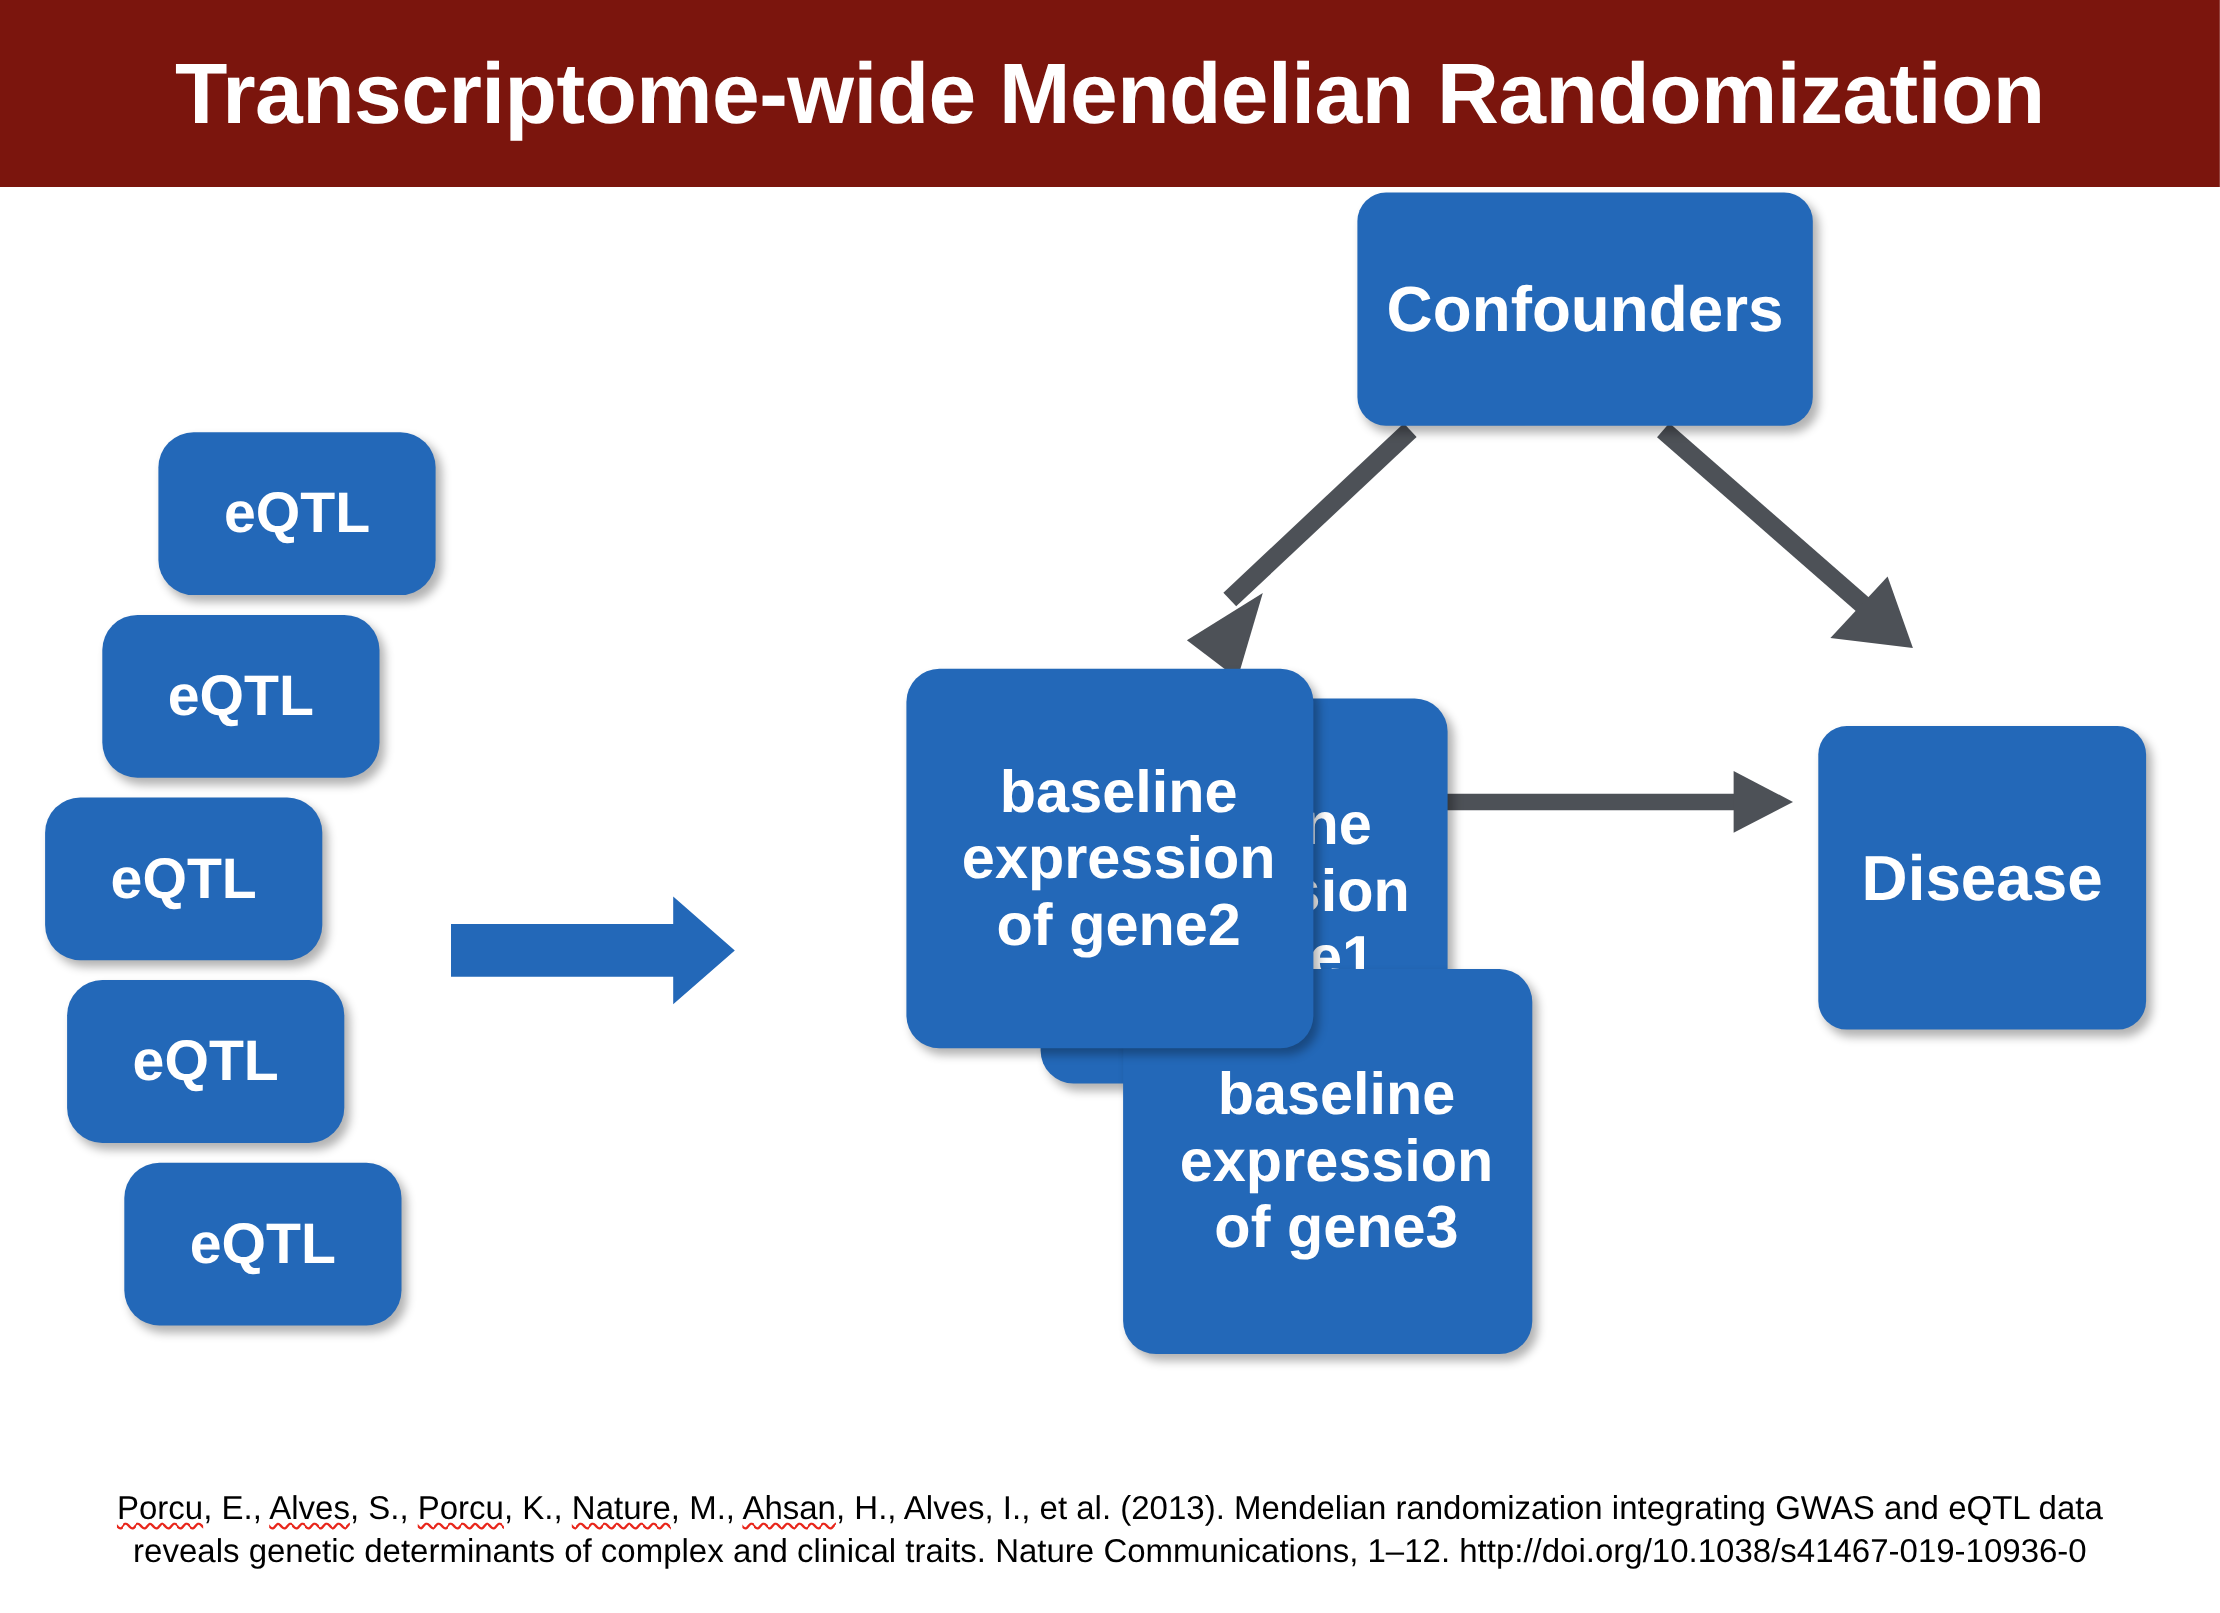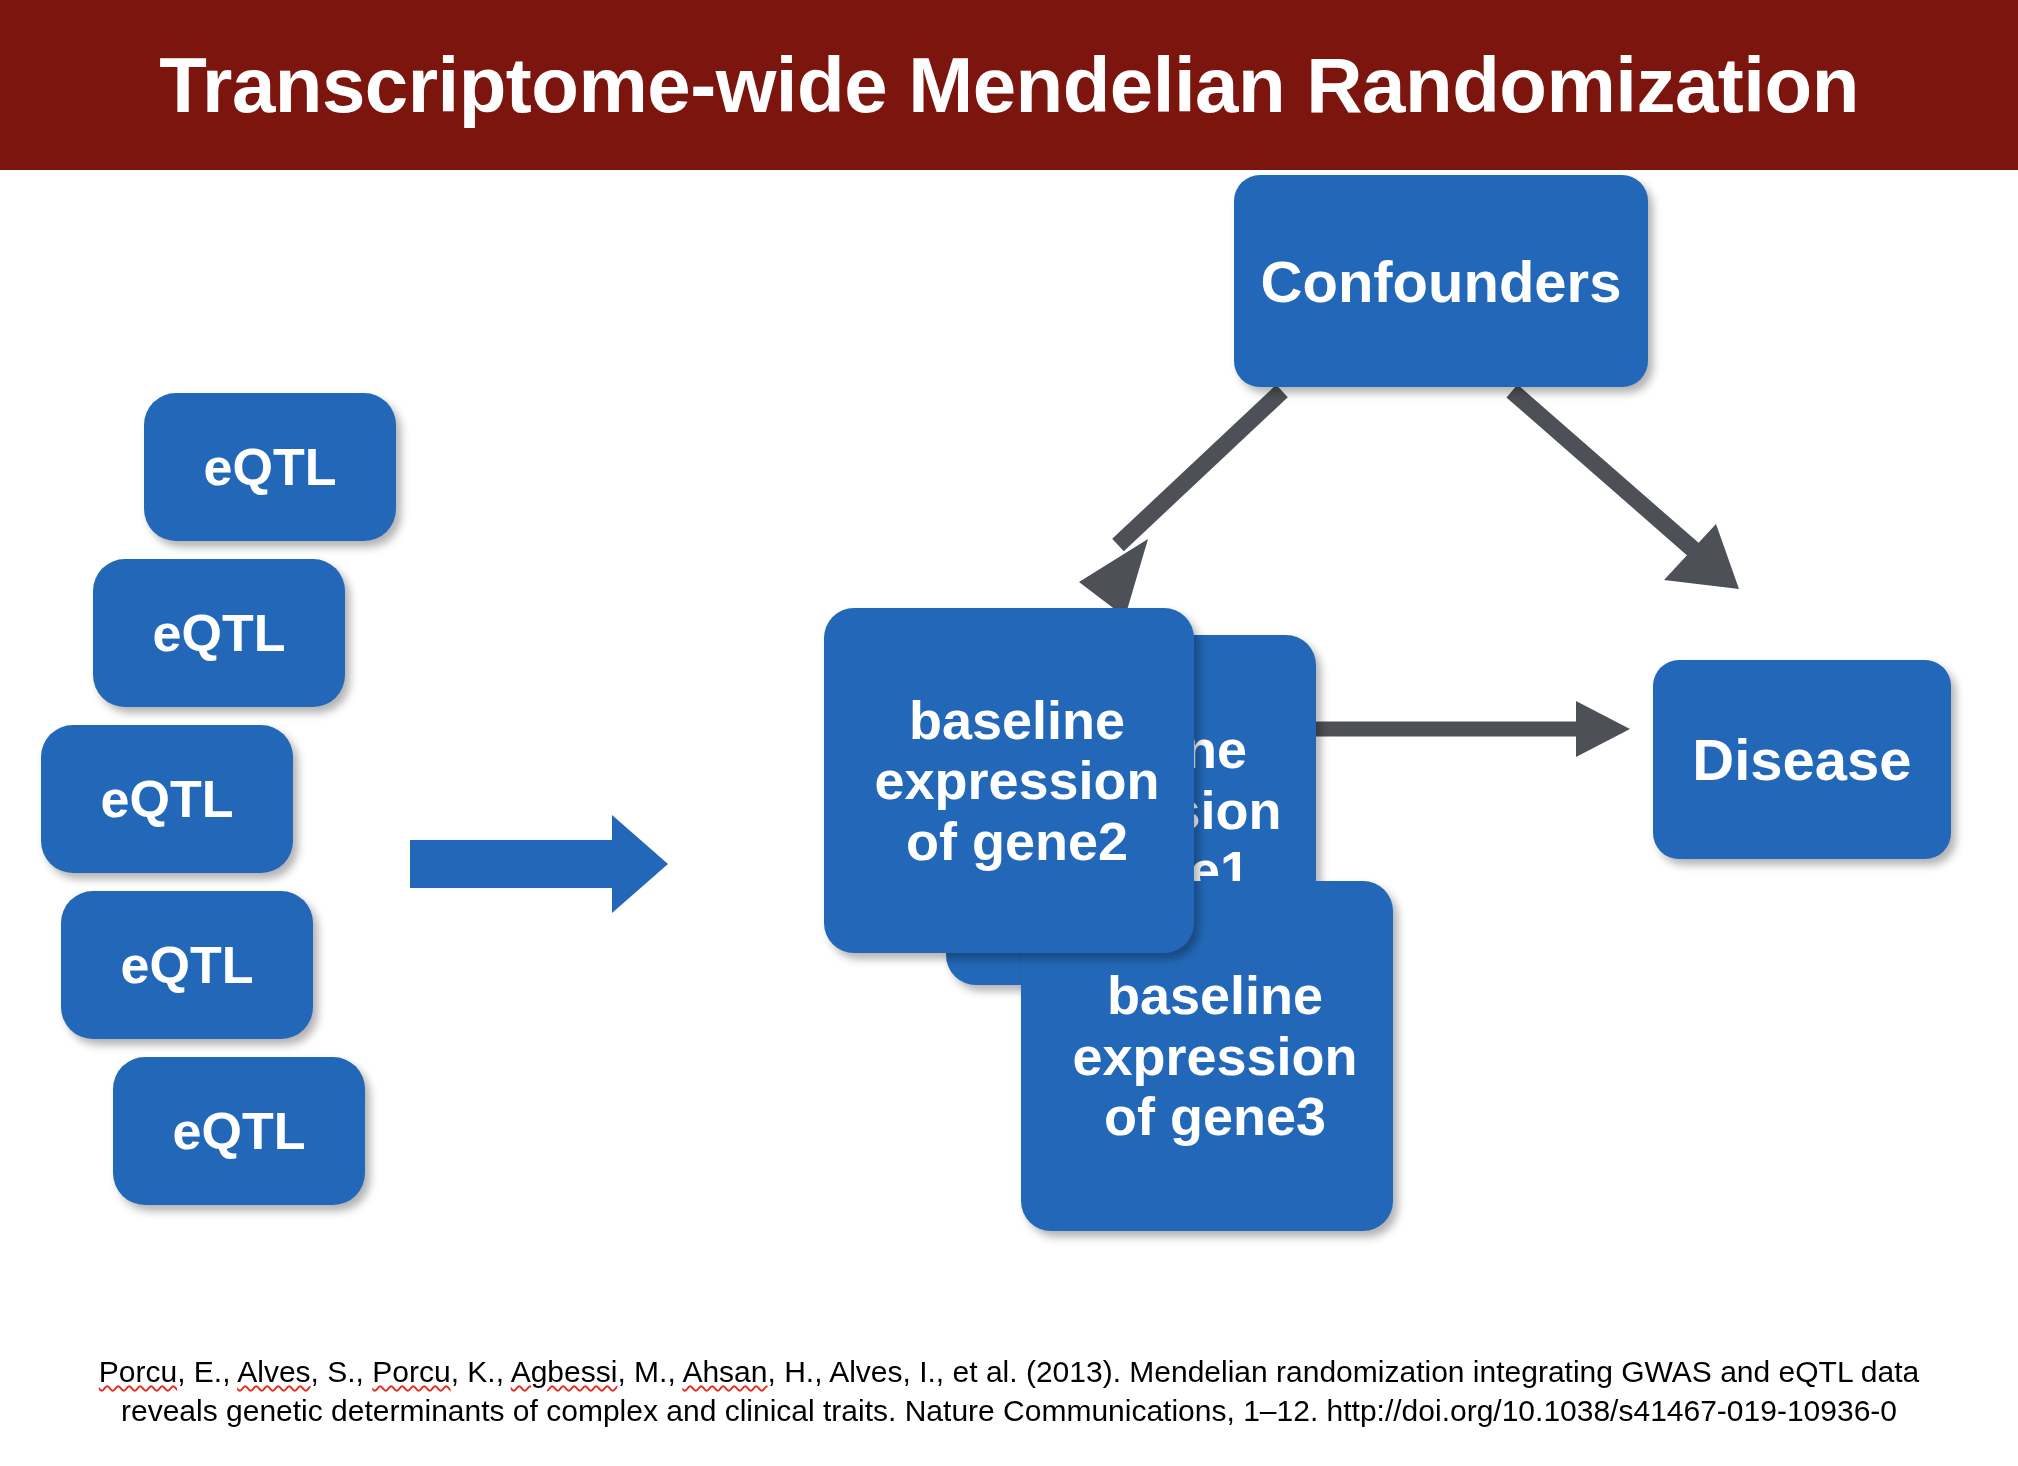--- a/index.html
+++ b/index.html
@@ -57,21 +57,21 @@
 
   
   #confounders{ left:1213px; top:36px; width:414px; height:212px; font-size:58px; }
 
   
   #gene1{ left:925px;  top:496px; width:370px; height:350px; z-index:1; }
   #gene3{ left:1000px; top:742px; width:372px; height:350px; z-index:2; }
   #gene2{ left:803px;  top:469px; width:370px; height:345px; z-index:3; }
 
   
-  #disease{ left:1632px; top:521px; width:298px; height:199px; font-size:58px; }
+  #disease{ left:1632px; top:521px; width:298px; height:276px; font-size:58px; }
 
   
   .arrow-svg{ position:absolute; left:0; top:0; width:2018px; height:1200px;
               pointer-events:none; overflow:visible; }
 
   
   #citation{
     position:absolute;left:0;top:1352px;width:2018px;
     text-align:center;
     color:#000000;
@@ -162,15 +162,15 @@
       <span>of gene2</span>
     </span>
   </div>
 
   <div class="node" id="disease">
     <span>Disease</span>
   </div>
 </div>
 
 <div id="citation">
-  <span class="ln" id="cite-line-1"><span class="sp">Porcu</span><span>, E., </span><span class="sp">Alves</span><span>, S., </span><span class="sp">Porcu</span><span>, K., </span><span class="sp">Agbessi</span><span>, M., </span><span class="sp">Ahsan</span><span>, H., Alves, I., et al. (2013). Mendelian randomization integrating GWAS and eQTL data</span></span>
+  <span class="ln" id="cite-line-1"><span class="sp">Porcu</span><span>, E., </span><span class="sp">Alves</span><span>, S., </span><span class="sp">Porcu</span><span>, K., </span><span class="sp">Nature</span><span>, M., </span><span class="sp">Ahsan</span><span>, H., Alves, I., et al. (2013). Mendelian randomization integrating GWAS and eQTL data</span></span>
   <span class="ln" id="cite-line-2">reveals genetic determinants of complex and clinical traits. Nature Communications, 1–12. http://doi.org/10.1038/s41467-019-10936-0</span>
 </div>
 
 </body></html>

